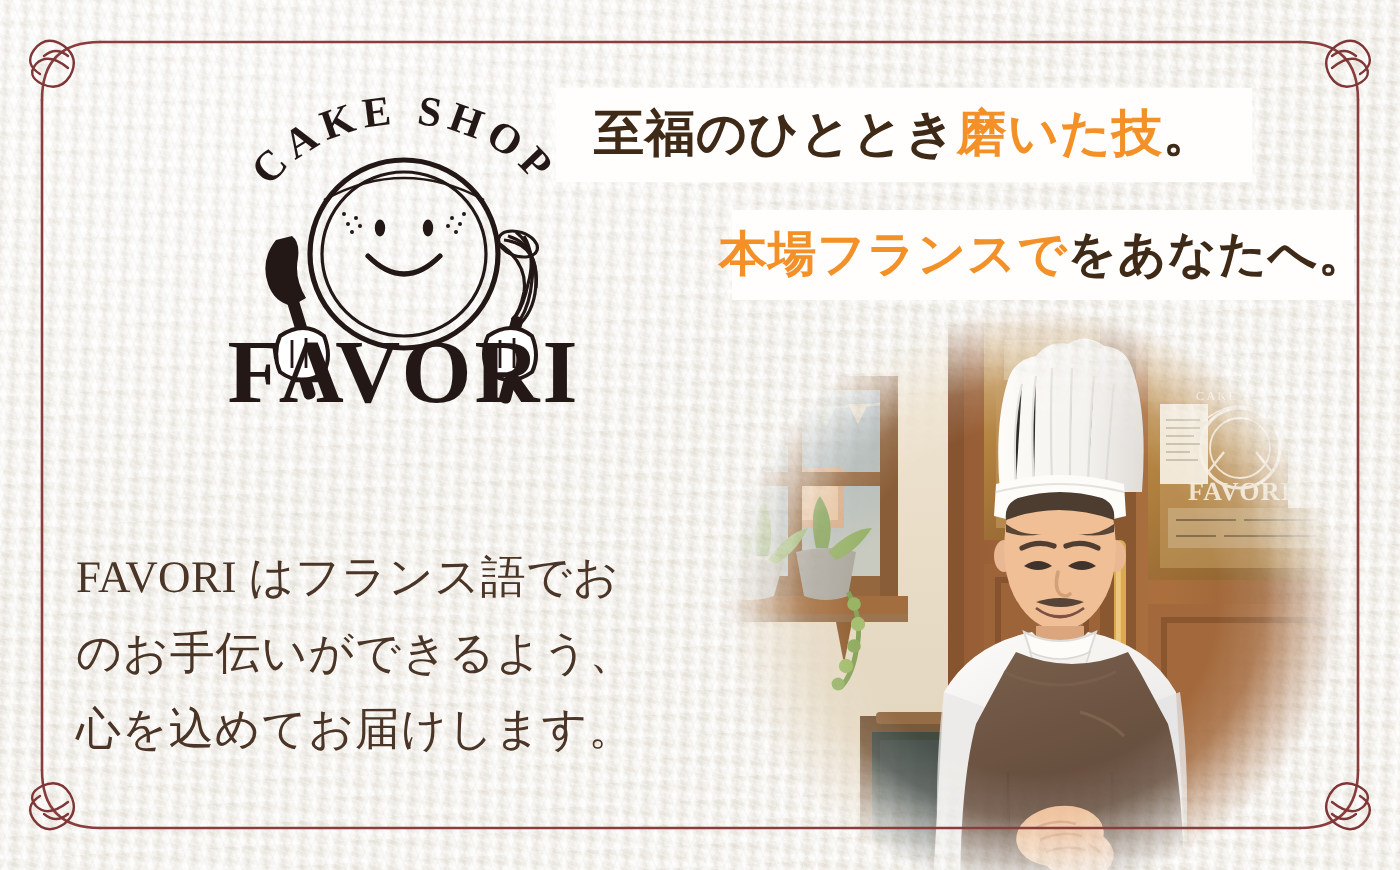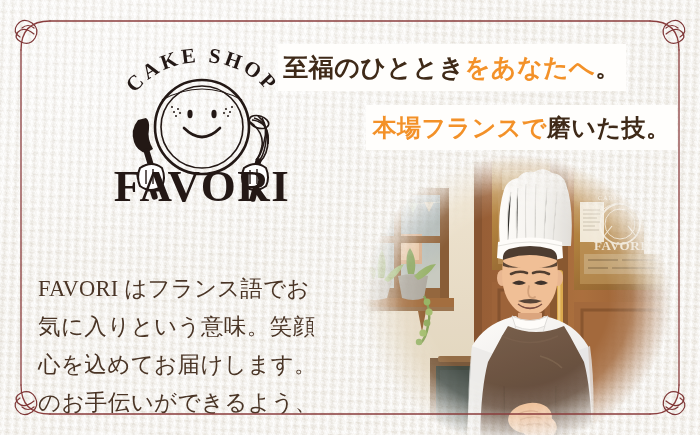--- a/index.html
+++ b/index.html
@@ -437,35 +437,34 @@
       </g>
     </svg>
   </div>
 
   <div style="position:absolute; left:96px; top:160px; width:212px; text-align:center;">
     <span style="font-family:'Liberation Serif','DejaVu Serif',serif; font-weight:bold; font-size:45px; color:#231815; letter-spacing:1.5px;">FAVORI</span>
   </div>
 
   <div class="headline-1">
     <span class="hl-text">
-      <span class="dark">至福のひととき</span><span class="accent">をあなたへ</span><span class="dark">。</span>
+      <span class="dark">至福のひととき</span><span class="accent">磨いた技</span><span class="dark">。</span>
     </span>
   </div>
 
   <div class="headline-2">
     <span class="hl-text">
-      <span class="accent">本場フランスで</span><span class="dark">磨いた技。</span>
+      <span class="accent">本場フランスで</span><span class="dark">をあなたへ。</span>
     </span>
   </div>
 
   <div class="body-copy">
     <span class="line first">FAVORI はフランス語でお</span>
-    <span class="line">気に入りという意味。笑顔</span>
+    <span class="line">のお手伝いができるよう、</span>
     <span class="line">心を込めてお届けします。</span>
-    <span class="line">のお手伝いができるよう、</span>
   </div>
 
   <svg class="frame-svg" viewBox="0 0 700 435">
     <g fill="none" stroke="#8a3d3d" stroke-width="1.3" stroke-linecap="round">
 
       <line x1="50" y1="21" x2="650" y2="21"></line>
       <line x1="650" y1="414" x2="50" y2="414"></line>
       <line x1="21" y1="50" x2="21" y2="385"></line>
       <line x1="679" y1="50" x2="679" y2="385"></line>
 

